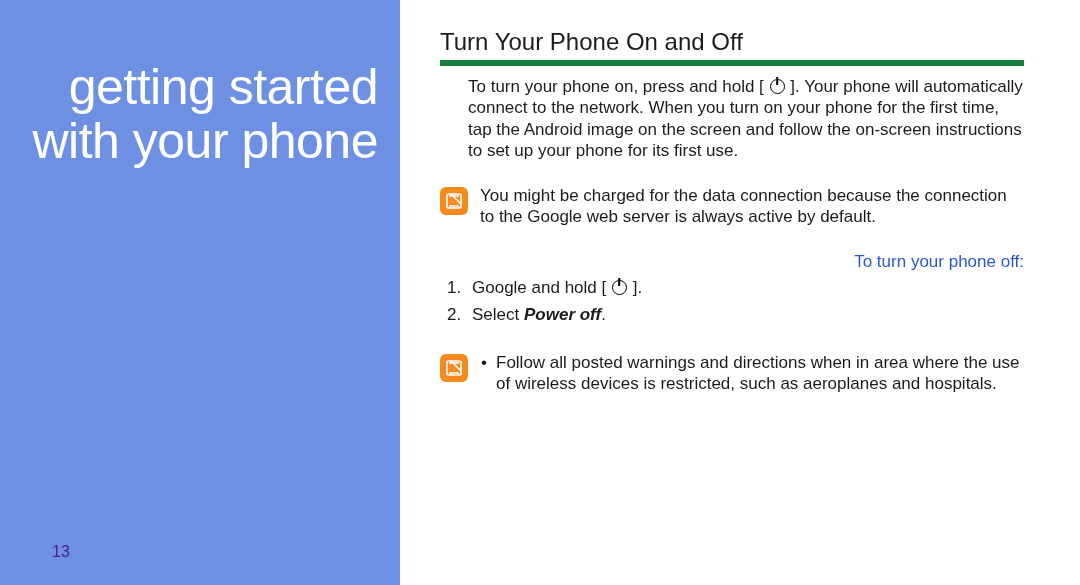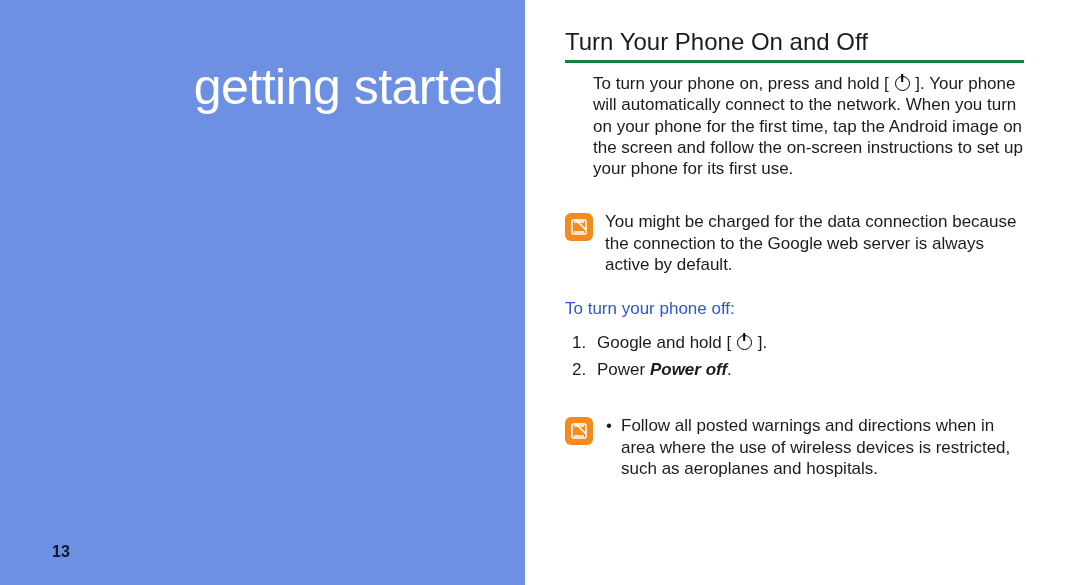--- a/index.html
+++ b/index.html
@@ -12,56 +12,55 @@
   height: 585px;
   overflow: hidden;
 }
 .page {
   display: flex;
   width: 1080px;
   height: 585px;
 }
 .left-panel {
   background: #6d90e2;
-  width: 525px;
+  width: 400px;
   height: 585px;
   position: relative;
   color: #ffffff;
   box-sizing: border-box;
 }
 .left-title {
   position: absolute;
   top: 60px;
   right: 22px;
   text-align: right;
   font-size: 50px;
   line-height: 1.08;
   font-weight: 400;
   letter-spacing: -0.5px;
 }
 .page-number {
   position: absolute;
   left: 52px;
   bottom: 24px;
   font-size: 16px;
-  color: #0f172a;
-  font-weight: bold;
+  color: #4c1d95;
 }
 .right-panel {
   flex: 1;
   padding: 28px 56px 22px 40px;
   box-sizing: border-box;
 }
 .section-title {
   font-size: 24px;
   color: #1c1c1c;
   font-weight: 400;
   margin: 0 0 4px 0;
   padding-bottom: 4px;
-  border-bottom: 3px solid #15803d;
+  border-bottom: 6px solid #15803d;
 }
 .body-text {
   font-size: 17px;
   line-height: 1.25;
   margin-top: 10px;
   margin-left: 28px;
 }
 .power-icon {
   display: inline-block;
   vertical-align: -2px;
@@ -79,21 +78,21 @@
   left: 50%;
   transform: translateX(-50%);
   width: 1.6px;
   height: 8px;
   background: #000;
 }
 .callout {
   display: flex;
   align-items: flex-start;
   gap: 12px;
-  margin-top: 32px;
+  margin-top: 24px;
   margin-bottom: 8px;
 }
 .callout .note-icon {
   flex: 0 0 auto;
   width: 28px;
   height: 28px;
   border-radius: 6px;
   background: #f58a1f;
   display: flex;
   align-items: center;
@@ -102,40 +101,42 @@
 }
 .callout .note-icon svg { display: block; }
 .callout .callout-text {
   font-size: 17px;
   line-height: 1.25;
 }
 .sub-heading {
   color: #2d56d6;
   font-size: 17px;
   margin-top: 24px;
-  margin-bottom: 10px;
+  margin-bottom: 2px;
+  text-align: right;
 }
 .steps {
   margin: 0 0 0 6px;
   padding-left: 20px;
   font-size: 17px;
   line-height: 1.6;
 }
 .steps li { padding-left: 6px; }
 .strong { font-weight: 700; font-style: italic; }
 .bullet-line { display: flex; gap: 8px; }
 .bullet-dot { flex: 0 0 auto; width: 8px; text-align: center; }
 </style>
 </head>
 <body>
 
 <div class="page">
   <div class="left-panel">
     <div class="left-title">
       <span>getting started</span><br>
+      <span>with your phone</span>
     </div>
     <div class="page-number">13</div>
   </div>
 
   <div class="right-panel">
     <h2 class="section-title">Turn Your Phone On and Off</h2>
 
     <p class="body-text">
       <span>To turn your phone on, press and hold [</span>
       <span class="power-icon"></span>
@@ -155,21 +156,21 @@
 
     <div class="sub-heading">To turn your phone off:</div>
 
     <ol class="steps">
       <li>
         <span>Google and hold [</span>
         <span class="power-icon"></span>
         <span>].</span>
       </li>
       <li>
-        <span>Power </span><span class="strong">Power off</span><span>.</span>
+        <span>Select </span><span class="strong">Power off</span><span>.</span>
       </li>
     </ol>
 
     <div class="callout">
       <div class="note-icon">
         <svg width="18" height="18" viewBox="0 0 18 18">
           <rect x="2" y="2" width="14" height="14" rx="1.5" fill="none" stroke="#ffffff" stroke-width="1.6"></rect>
           <path d="M4 4 L14 4 M4 14 L14 14" stroke="#ffffff" stroke-width="1.6"></path>
           <path d="M6 2 L16 12" stroke="#ffffff" stroke-width="1.6"></path>
         </svg>

